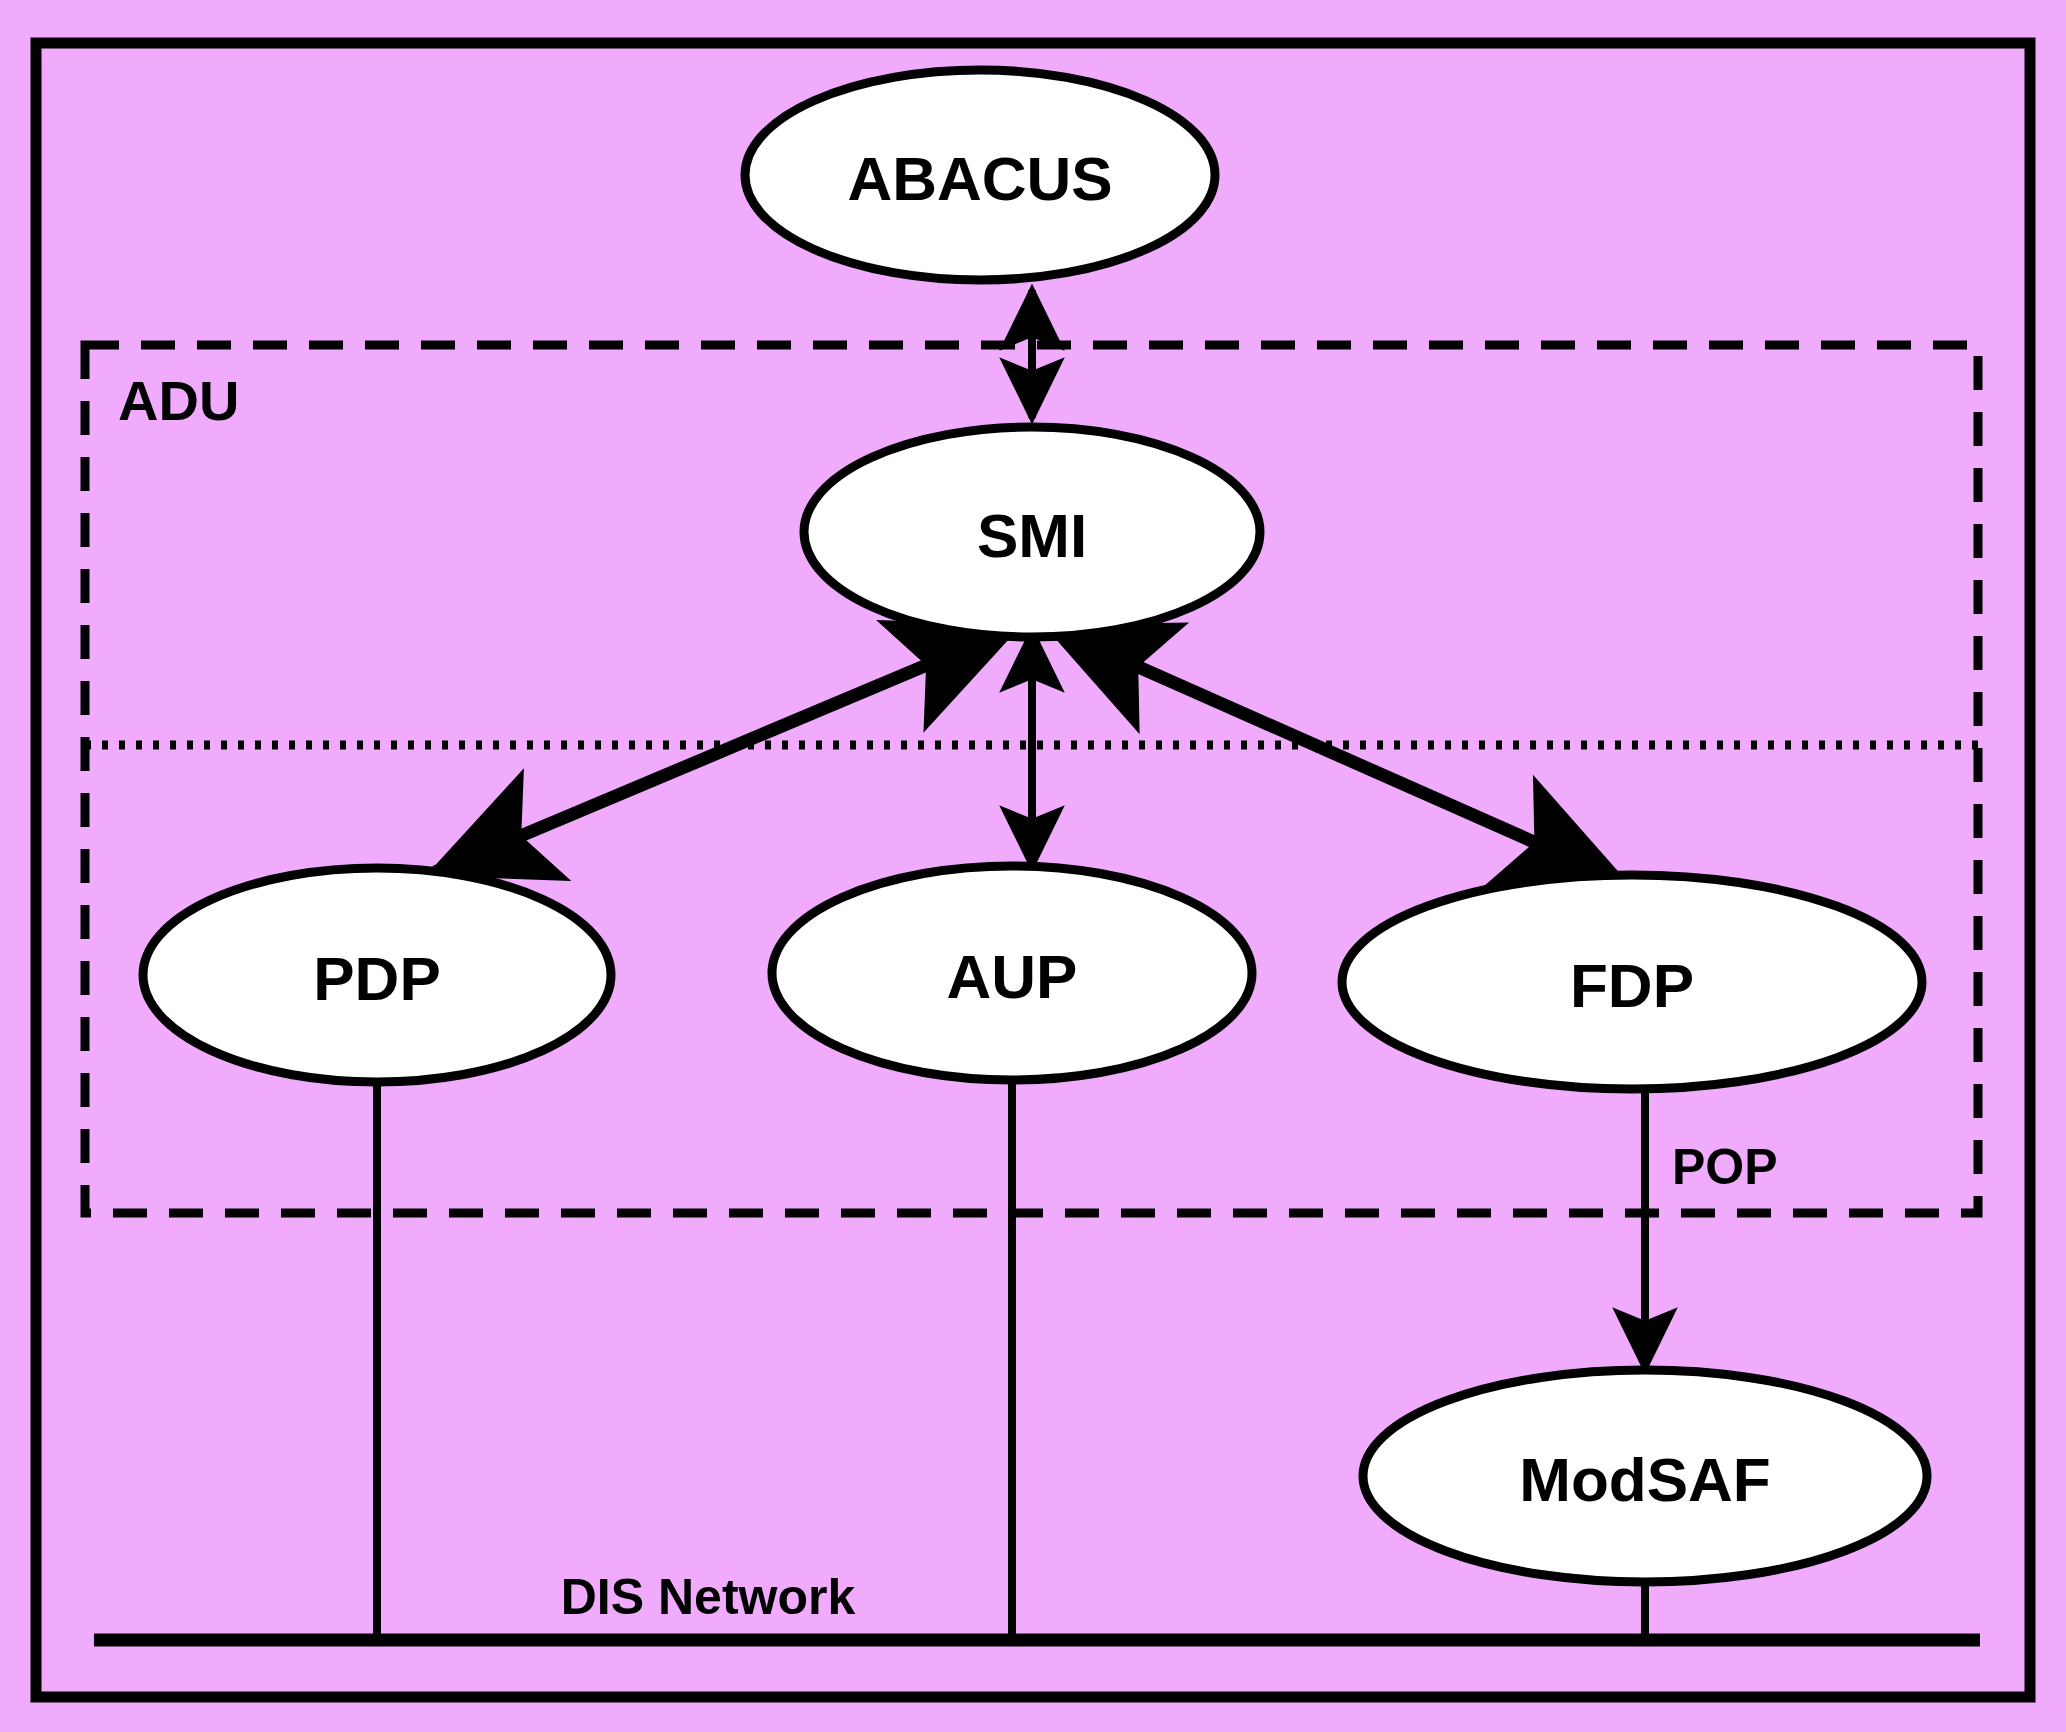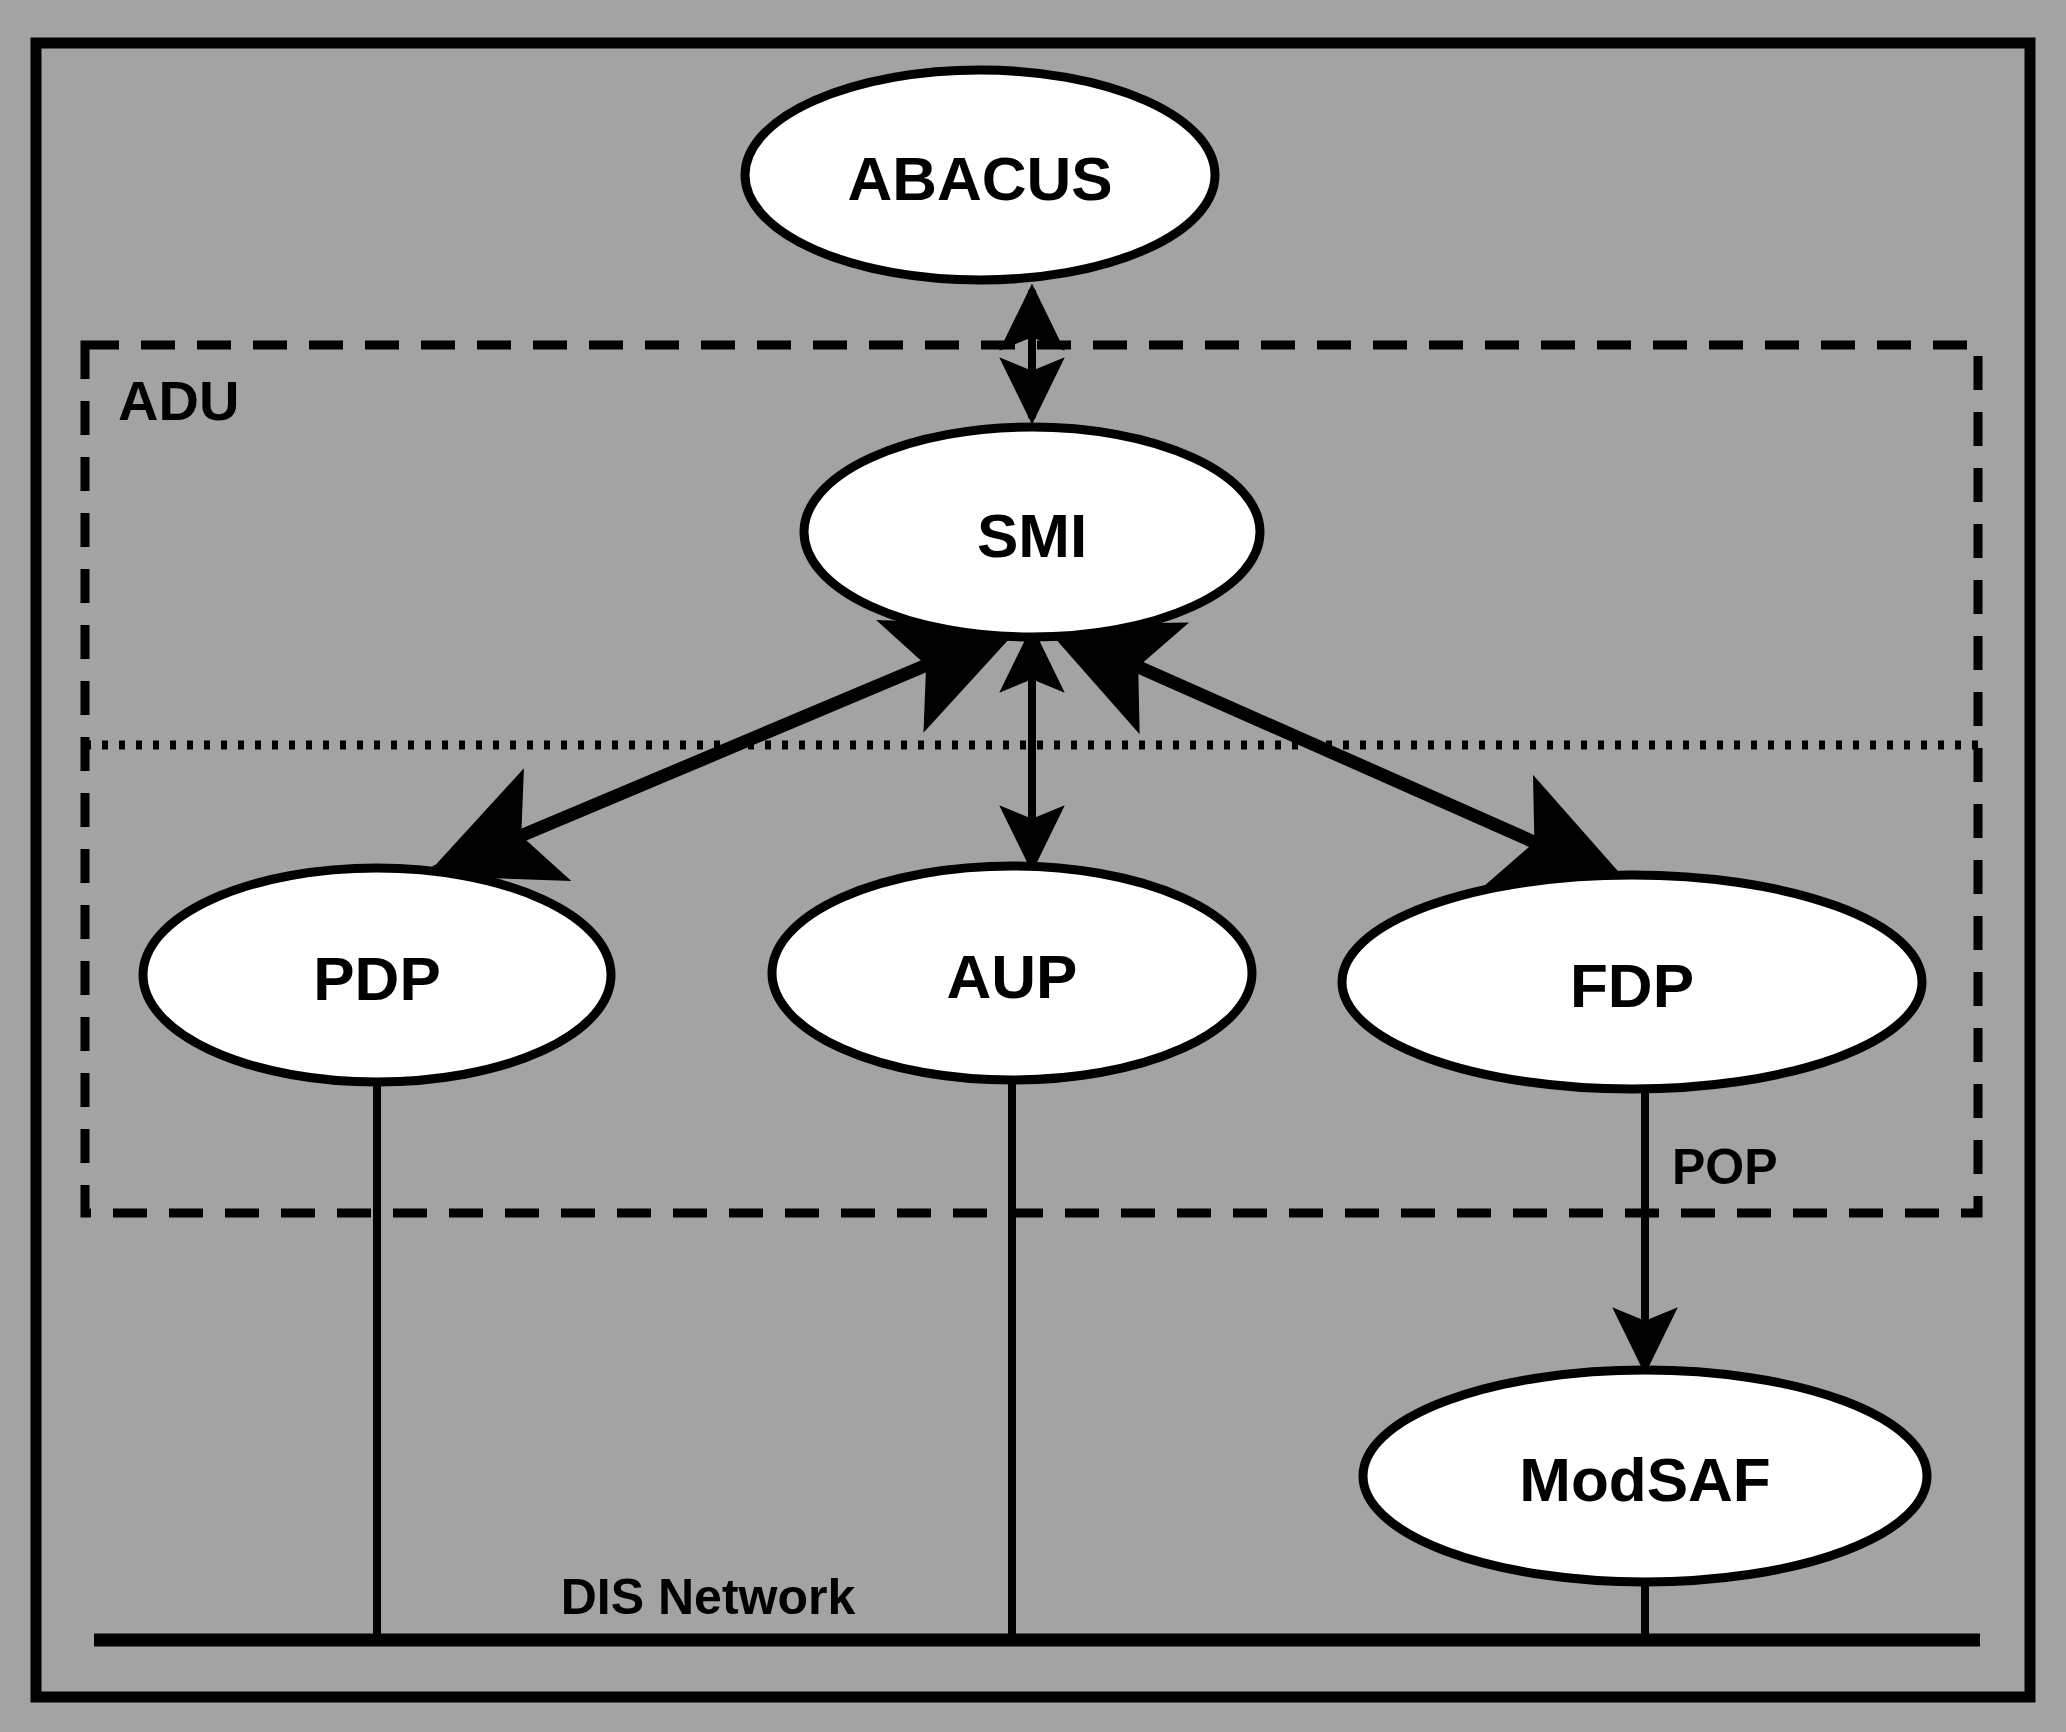--- a/index.html
+++ b/index.html
@@ -11,21 +11,21 @@
   body {
     width: 2066px;
     height: 1732px;
     font-family: "Liberation Sans", sans-serif;
     overflow: hidden;
   }
   #diagram-root {
     position: relative;
     width: 2066px;
     height: 1732px;
-    background: #a3a3a3;
+    background: #f0abfc;
     text-decoration: underline;
   }
   svg#diagram-svg {
     display: block;
     width: 2066px;
     height: 1732px;
   }
   .node-ellipse {
     fill: #ffffff;
     stroke: #000000;

